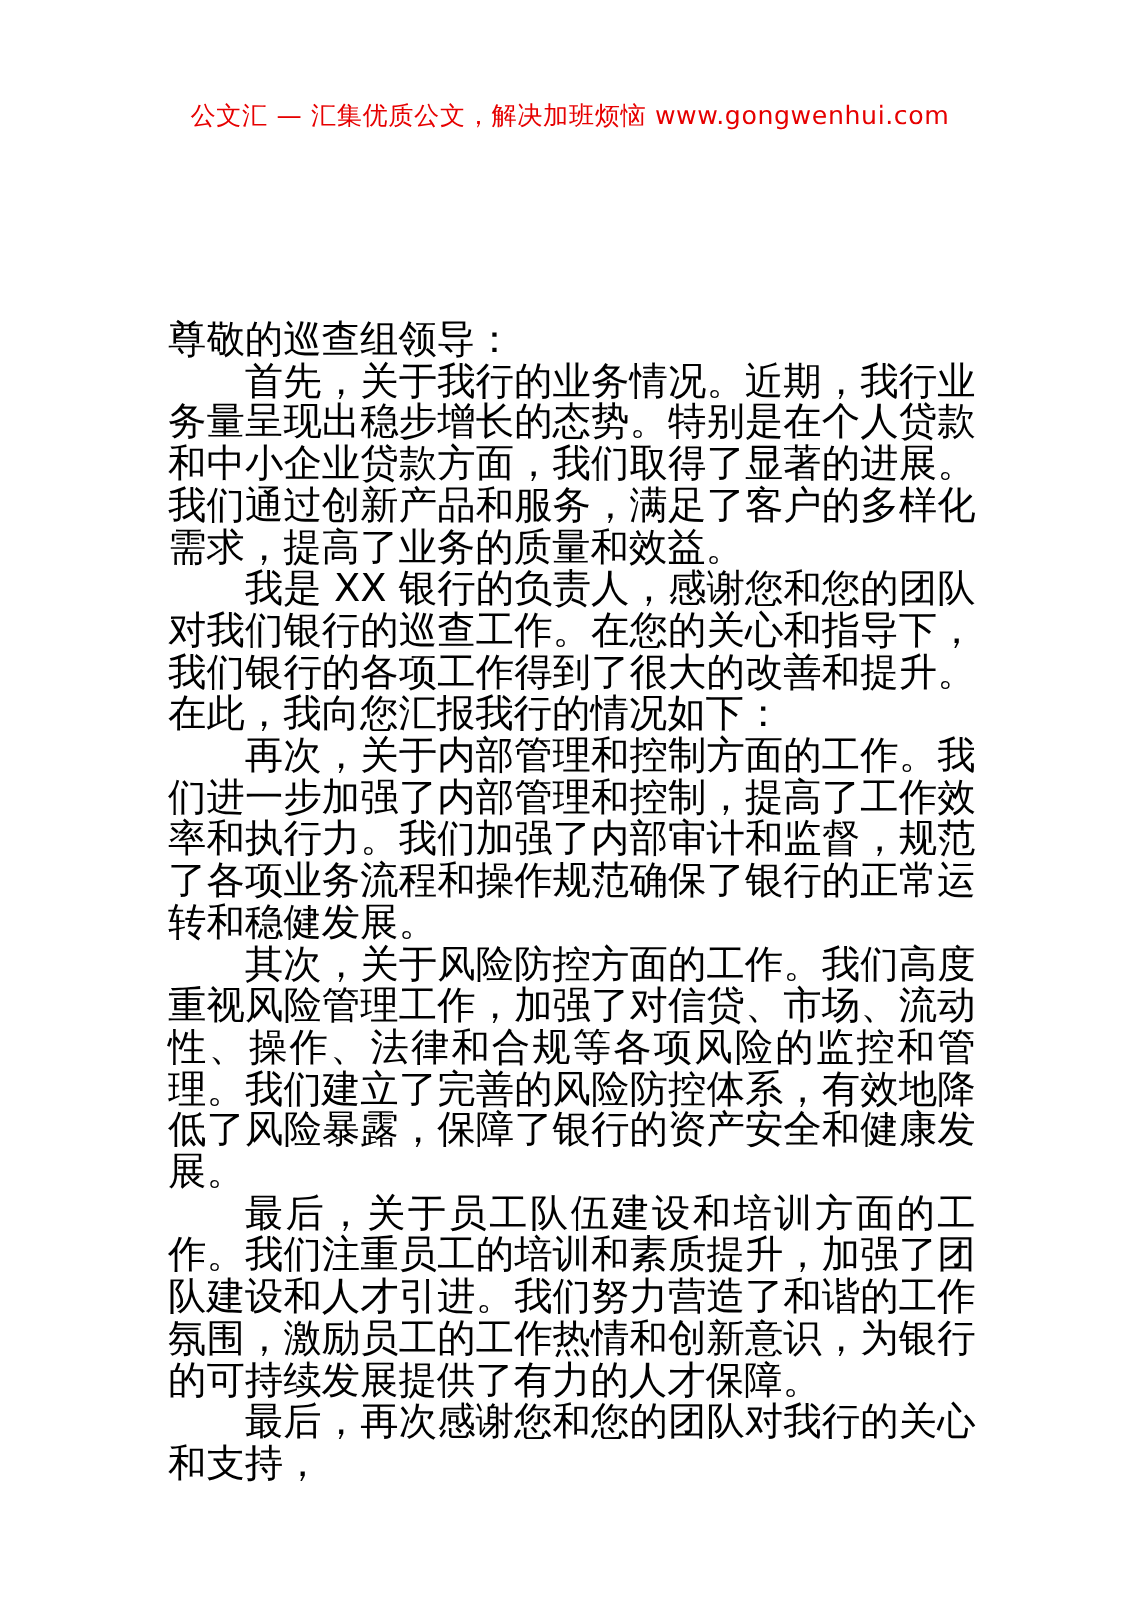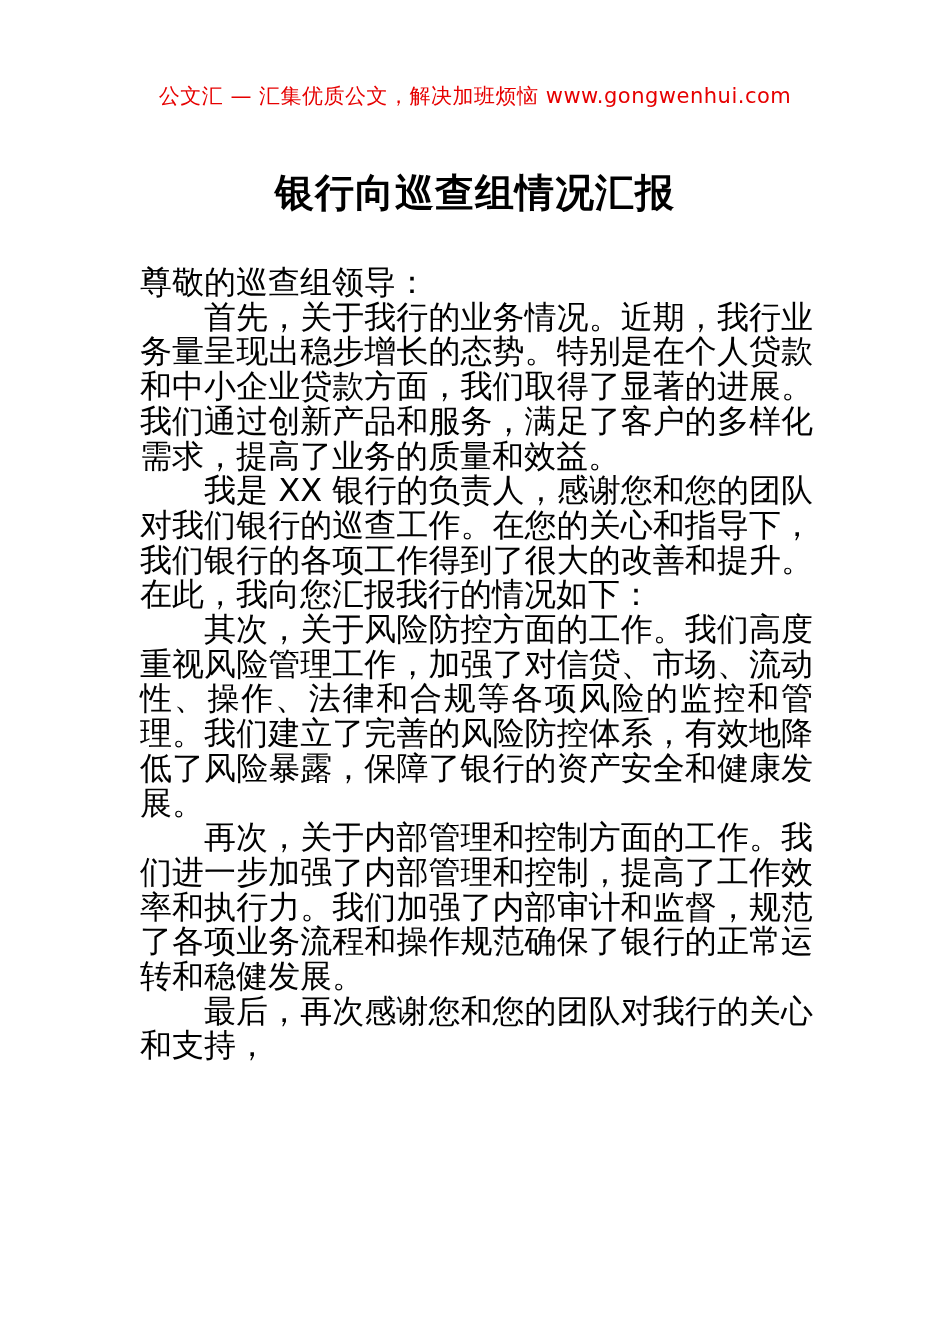--- a/index.html
+++ b/index.html
@@ -57,24 +57,24 @@
     text-indent: 2em;
   }
 </style>
 </head>
 <body>
 
 <div class="page">
 
   <div class="watermark" style="color: rgb(230, 0, 0);">公文汇 — 汇集优质公文，解决加班烦恼 www.gongwenhui.com</div>
 
-  <h1 class="doc-title">银行向巡查组情况汇报</h1>
 
   <div class="content">
     <p>尊敬的巡查组领导：</p>
     <p class="indent">首先，关于我行的业务情况。近期，我行业务量呈现出稳步增长的态势。特别是在个人贷款和中小企业贷款方面，我们取得了显著的进展。我们通过创新产品和服务，满足了客户的多样化需求，提高了业务的质量和效益。</p>
     <p class="indent">我是 XX 银行的负责人，感谢您和您的团队对我们银行的巡查工作。在您的关心和指导下，我们银行的各项工作得到了很大的改善和提升。在此，我向您汇报我行的情况如下：</p>
+    <p class="indent">再次，关于内部管理和控制方面的工作。我们进一步加强了内部管理和控制，提高了工作效率和执行力。我们加强了内部审计和监督，规范了各项业务流程和操作规范确保了银行的正常运转和稳健发展。</p>
     <p class="indent">其次，关于风险防控方面的工作。我们高度重视风险管理工作，加强了对信贷、市场、流动性、操作、法律和合规等各项风险的监控和管理。我们建立了完善的风险防控体系，有效地降低了风险暴露，保障了银行的资产安全和健康发展。</p>
-    <p class="indent">再次，关于内部管理和控制方面的工作。我们进一步加强了内部管理和控制，提高了工作效率和执行力。我们加强了内部审计和监督，规范了各项业务流程和操作规范确保了银行的正常运转和稳健发展。</p>
+    <p class="indent">最后，关于员工队伍建设和培训方面的工作。我们注重员工的培训和素质提升，加强了团队建设和人才引进。我们努力营造了和谐的工作氛围，激励员工的工作热情和创新意识，为银行的可持续发展提供了有力的人才保障。</p>
     <p class="indent">最后，再次感谢您和您的团队对我行的关心和支持，</p>
   </div>
 
 </div>
 
 </body></html>

